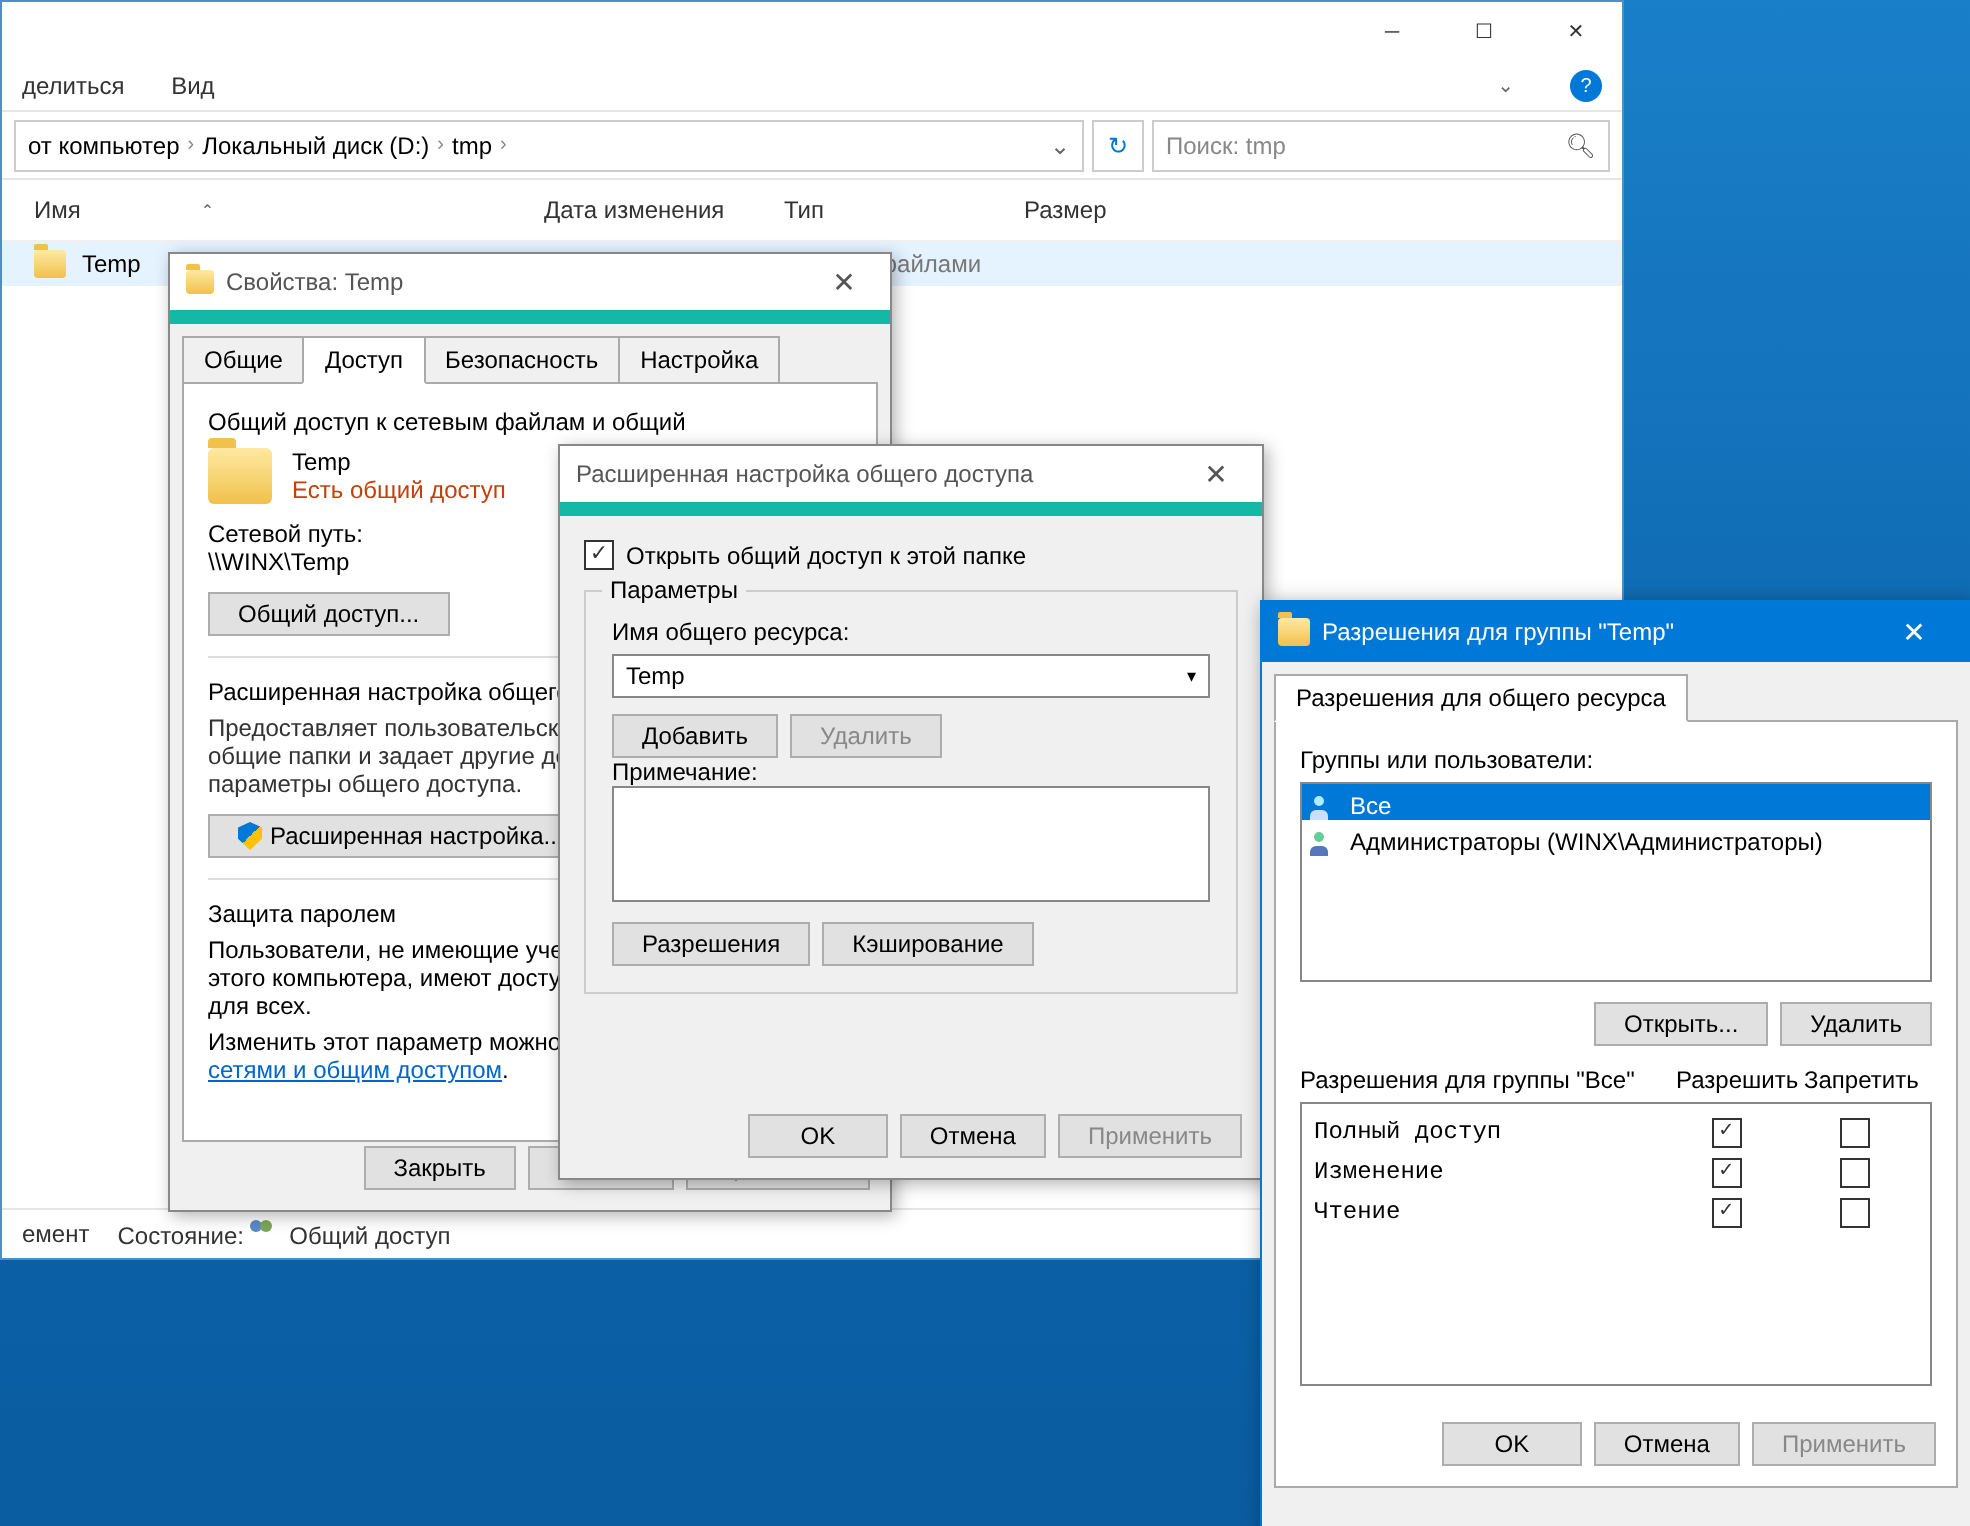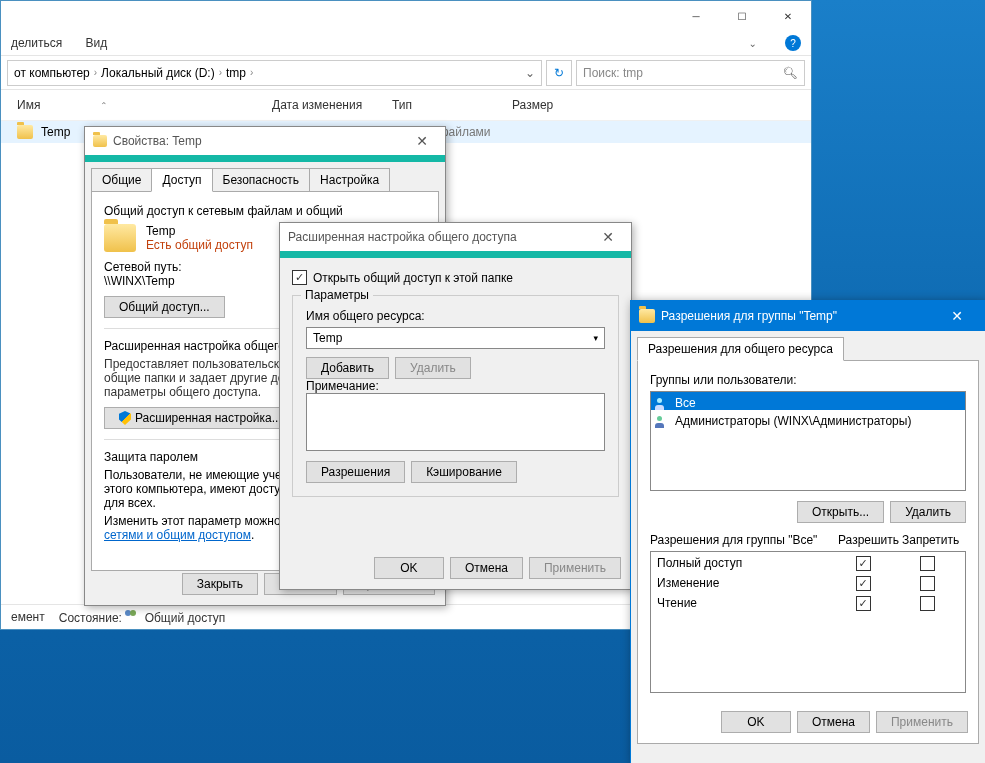--- a/index.html
+++ b/index.html
@@ -78,21 +78,21 @@
 .user-ico{width:14px;height:12px;position:relative;}
 .user-ico:before{content:"";position:absolute;width:5px;height:5px;border-radius:50%;background:#6c9;top:0;left:2px;}
 .user-ico:after{content:"";position:absolute;width:9px;height:5px;border-radius:3px 3px 0 0;background:#57b;bottom:0;left:0;}
 .user-row.selected .user-ico:before{background:#aef;}
 .user-row.selected .user-ico:after{background:#cdf;}
 .perm-btns-row{display:flex;justify-content:flex-end;gap:6px;margin:10px 0;}
 .perm-headers{display:flex;margin-top:6px;}
 .perm-headers .ph1{flex:1;}
 .perm-headers .ph2,.perm-headers .ph3{width:64px;text-align:left;}
 .perm-table{border:1px solid #888;height:132px;margin-top:4px;padding:4px 6px;}
-.perm-row{display:flex;height:20px;}
+.perm-row{display:flex;align-items:center;height:20px;font-family:Liberation Mono, monospace;}
 .perm-row .pn{flex:1;}
 .perm-row .pc{width:64px;display:flex;justify-content:center;}
 </style>
 </head>
 <body>
 
 <div class="desktop">
 
 <div class="explorer">
   <div class="explorer-titlebar">

